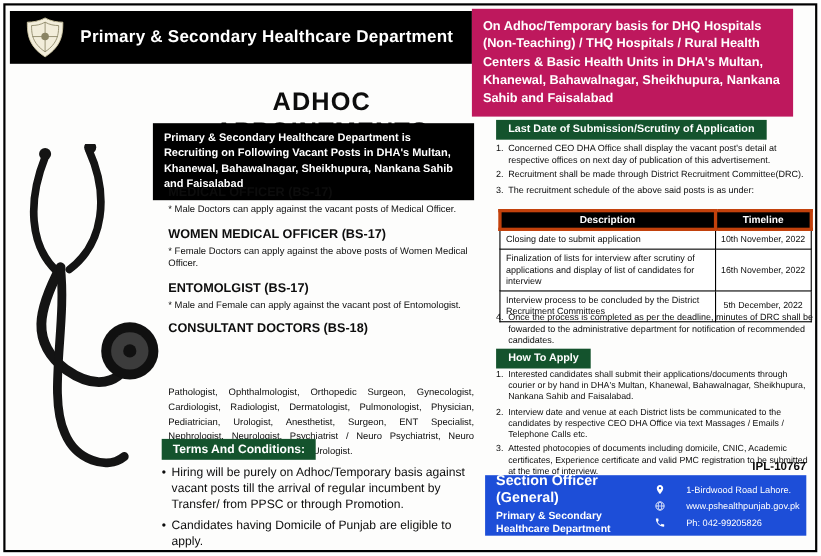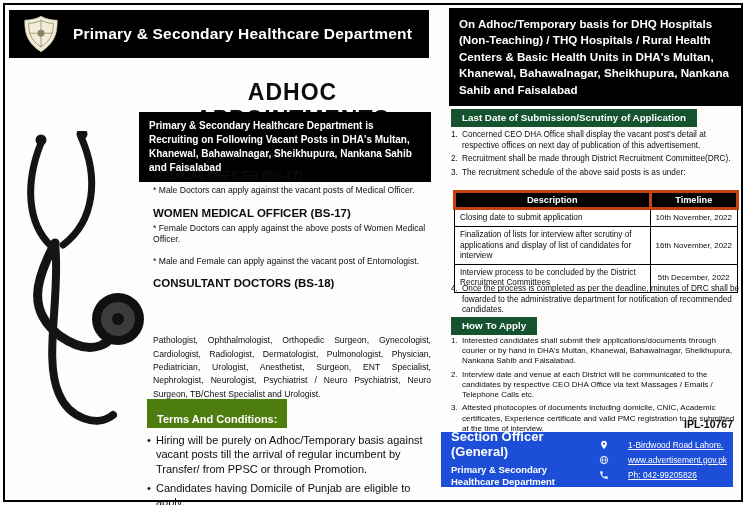--- a/index.html
+++ b/index.html
@@ -22,26 +22,26 @@
   .stethoscope{position:absolute;left:0;top:126px;width:152px;height:318px;}
 
   .positions{position:absolute;left:148px;top:164px;width:278px;}
   .pos{margin-bottom:10px;}
   .pos-title{font-weight:700;font-size:11.5px;margin-bottom:4px;}
   .pos-desc{font-size:8.6px;line-height:1.35;}
   .pos-desc.star::before{content:"* ";}
   .pos-desc.para{text-align:justify;line-height:1.55;margin-top:45px;}
 
   .terms{position:absolute;left:142px;top:394px;width:284px;}
-  .terms-bar{display:inline-block;background:#4d7c0f;color:#fff;font-weight:700;font-size:11px;padding:14px 10px 3px;}
+  .terms-bar{display:inline-block;background:#14532d;color:#fff;font-weight:700;font-size:11px;padding:4px 10px 3px;}
   .term{font-size:11px;line-height:1.3;margin-top:5px;padding-left:9px;position:relative;}
   .term::before{content:"\2022";position:absolute;left:0;}
 
   
-  .top-right-box{position:absolute;left:444px;top:3px;width:292px;background:#000000;color:#fff;
+  .top-right-box{position:absolute;left:424px;top:3px;width:292px;background:#be185d;color:#fff;
                  font-weight:700;font-size:11.6px;line-height:1.42;padding:8px 10px;box-sizing:border-box;text-align:left;}
 
   .ribbon{position:absolute;background:#14532d;color:#fff;font-weight:700;font-size:9.8px;padding:3px 11px 4px;}
   .last-date-bar{left:446px;top:104px;}
   .how-bar{left:446px;top:312px;}
 
   .numlist{position:absolute;font-size:8.2px;line-height:1.28;counter-reset:item;list-style:none;margin:0;padding:0;}
   .numlist .li{counter-increment:item;position:relative;padding-left:11px;margin-bottom:3px;}
   .numlist .li::before{content:counter(item) ".";position:absolute;left:0;}
   .subm-items{left:446px;top:125px;width:290px;}
@@ -55,21 +55,21 @@
   .schedule td.tl{text-align:center;white-space:nowrap;font-size:8px;}
 
   .ipl{position:absolute;right:8px;top:413px;font-weight:700;font-size:10.5px;text-align:center;}
 
   .footer{position:absolute;left:436px;top:427px;width:292px;height:55px;background:#1d4ed8;color:#fff;
           display:flex;align-items:center;box-sizing:border-box;}
   .f-left{flex:1.1;padding:6px 10px;}
   .officer{font-size:13px;font-weight:700;line-height:1.15;}
   .f-dept{font-size:9.5px;font-weight:700;margin-top:4px;line-height:1.3;max-width:130px;}
   .f-right{flex:1;padding:6px 6px 6px 0;display:flex;flex-direction:column;gap:5px;font-size:8.4px;}
-  .c-row{display:flex;align-items:center;gap:19px;text-decoration:underline;}
+  .c-row{display:flex;align-items:center;gap:19px;}
   .c-icon{width:10px;height:10px;flex:0 0 auto;}
 </style>
 </head>
 <body>
 
 <div class="canvas">
   <div class="frame">
 
     <div class="dept-header">
       <span class="crest">
@@ -107,20 +107,21 @@
     <div class="positions">
       <div class="pos">
         <div class="pos-title">MEDICAL OFFICER (BS-17)</div>
         <div class="pos-desc star">Male Doctors can apply against the vacant posts of Medical Officer.</div>
       </div>
       <div class="pos">
         <div class="pos-title">WOMEN MEDICAL OFFICER (BS-17)</div>
         <div class="pos-desc star">Female Doctors can apply against the above posts of Women Medical Officer.</div>
       </div>
       <div class="pos">
+        <div class="pos-title">ENTOMOLGIST (BS-17)</div>
         <div class="pos-desc star">Male and Female can apply against the vacant post of Entomologist.</div>
       </div>
       <div class="pos">
         <div class="pos-title">CONSULTANT DOCTORS (BS-18)</div>
         <div class="pos-desc para">Pathologist, Ophthalmologist, Orthopedic Surgeon, Gynecologist, Cardiologist, Radiologist, Dermatologist, Pulmonologist, Physician, Pediatrician, Urologist, Anesthetist, Surgeon, ENT Specialist, Nephrologist, Neurologist, Psychiatrist / Neuro Psychiatrist, Neuro Surgeon, TB/Chest Specialist and Urologist.</div>
       </div>
     </div>
 
     <div class="terms">
       <div class="terms-bar">Terms And Conditions:</div>
@@ -161,21 +162,21 @@
     </table>
 
     <div class="numlist item4">
       <div class="li">Once the process is completed as per the deadline, minutes of DRC shall be fowarded to the administrative department for notification of recommended candidates.</div>
     </div>
 
     <div class="ribbon how-bar">How To Apply</div>
 
     <div class="numlist apply-items">
       <div class="li">Interested candidates shall submit their applications/documents through courier or by hand in DHA's Multan, Khanewal, Bahawalnagar, Sheikhupura, Nankana Sahib and Faisalabad.</div>
-      <div class="li">Interview date and venue at each District will be communicated to the candidates by respective CEO DHA Office via text Massages / Emails / Telephone Calls etc.</div>
+      <div class="li">Interview date and venue at each District lists be communicated to the candidates by respective CEO DHA Office via text Massages / Emails / Telephone Calls etc.</div>
       <div class="li">Attested photocopies of documents including domicile, CNIC, Academic certificates, Experience certificate and valid PMC registration to be submitted at the time of interview.</div>
     </div>
 
     <div class="ipl">IPL-10767</div>
 
     <div class="footer">
       <div class="f-left">
         <div class="officer">Section Officer (General)</div>
         <div class="f-dept">Primary &amp; Secondary Healthcare Department</div>
       </div>
@@ -189,21 +190,21 @@
           <span>1-Birdwood Road Lahore.</span>
         </div>
         <div class="c-row">
           <span class="c-icon">
             <svg viewBox="0 0 24 24" width="10" height="10">
                 <circle cx="12" cy="12" r="9" fill="none" stroke="#fff" stroke-width="2"></circle>
                 <ellipse cx="12" cy="12" rx="4" ry="9" fill="none" stroke="#fff" stroke-width="1.6"></ellipse>
                 <line x1="3" y1="12" x2="21" y2="12" stroke="#fff" stroke-width="1.6"></line>
               </svg>
           </span>
-          <span>www.advertisement.gov.pk</span>
+          <span>www.pshealthpunjab.gov.pk</span>
         </div>
         <div class="c-row">
           <span class="c-icon">
             <svg viewBox="0 0 24 24" width="10" height="10">
                 <path d="M6.6 10.8a15 15 0 0 0 6.6 6.6l2.2-2.2c.3-.3.7-.4 1-.2 1.2.4 2.5.6 3.8.6.6 0 1 .4 1 1V20c0 .6-.4 1-1 1C10.6 21 3 13.4 3 4c0-.6.4-1 1-1h3.4c.6 0 1 .4 1 1 0 1.3.2 2.6.6 3.8.1.3 0 .7-.2 1l-2.2 2z" fill="#fff"></path>
               </svg>
           </span>
           <span>Ph: 042-99205826</span>
         </div>
       </div>

